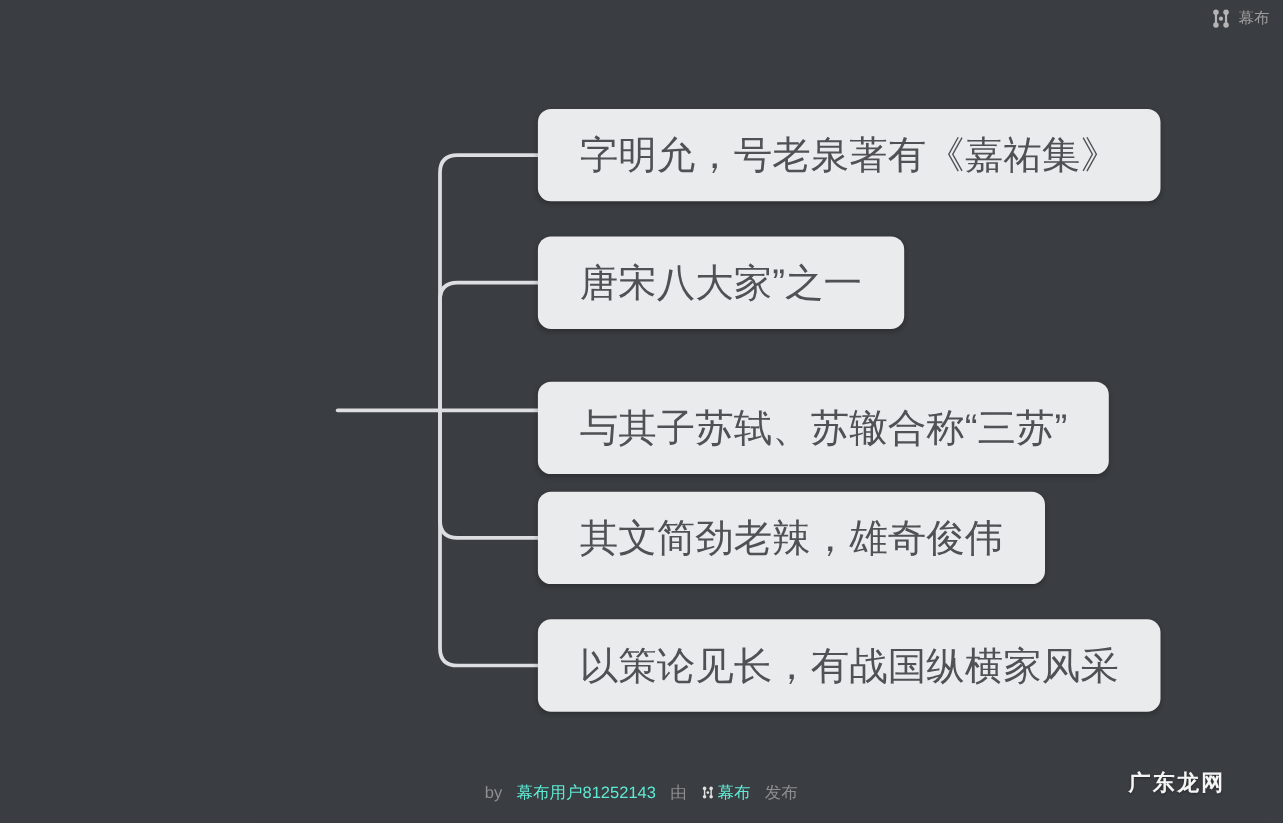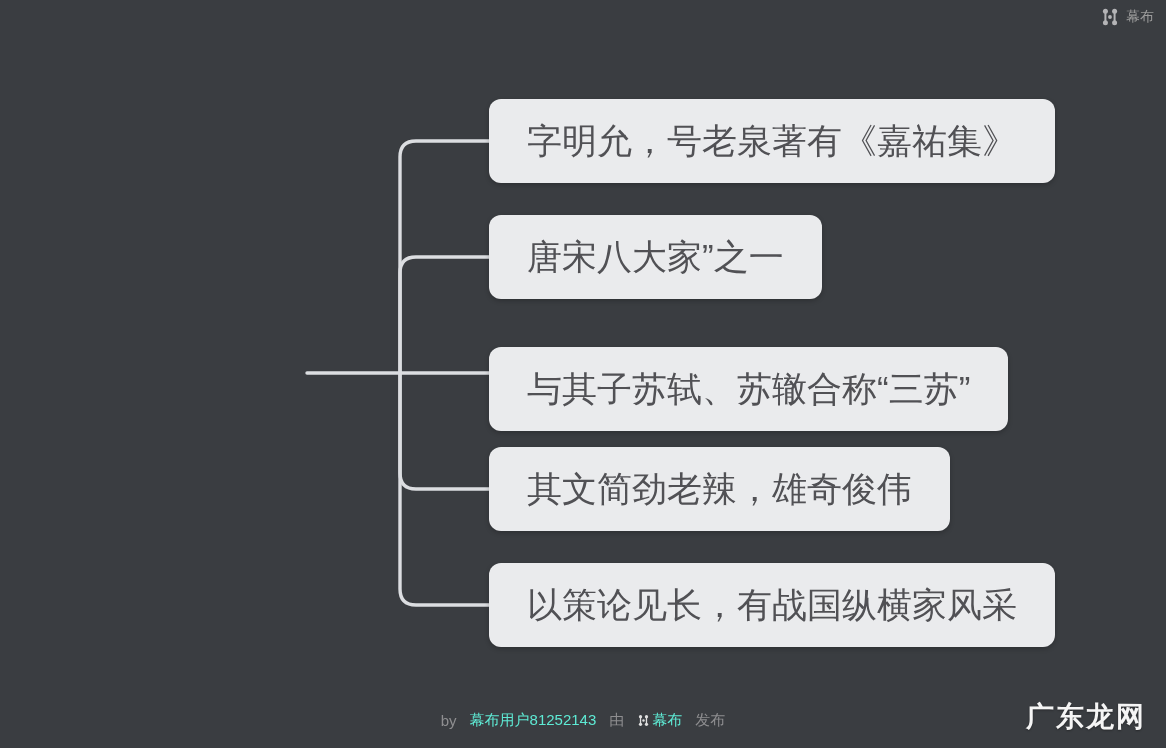--- a/index.html
+++ b/index.html
@@ -98,21 +98,21 @@
   .publish-footer .brand-link {
     display: flex;
     align-items: center;
     gap: 2px;
     cursor: pointer;
   }
   .watermark {
     position: absolute;
     left: 1026px; top: 698px;
     color: #f5f5f5;
-    font-size: 28px;
+    font-size: 20px;
     font-weight: 700;
     letter-spacing: 2px;
     white-space: nowrap;
     text-shadow: 0 1px 2px rgba(0,0,0,0.35);
   }
 </style>
 </head>
 <body>
 
 <div class="canvas">

